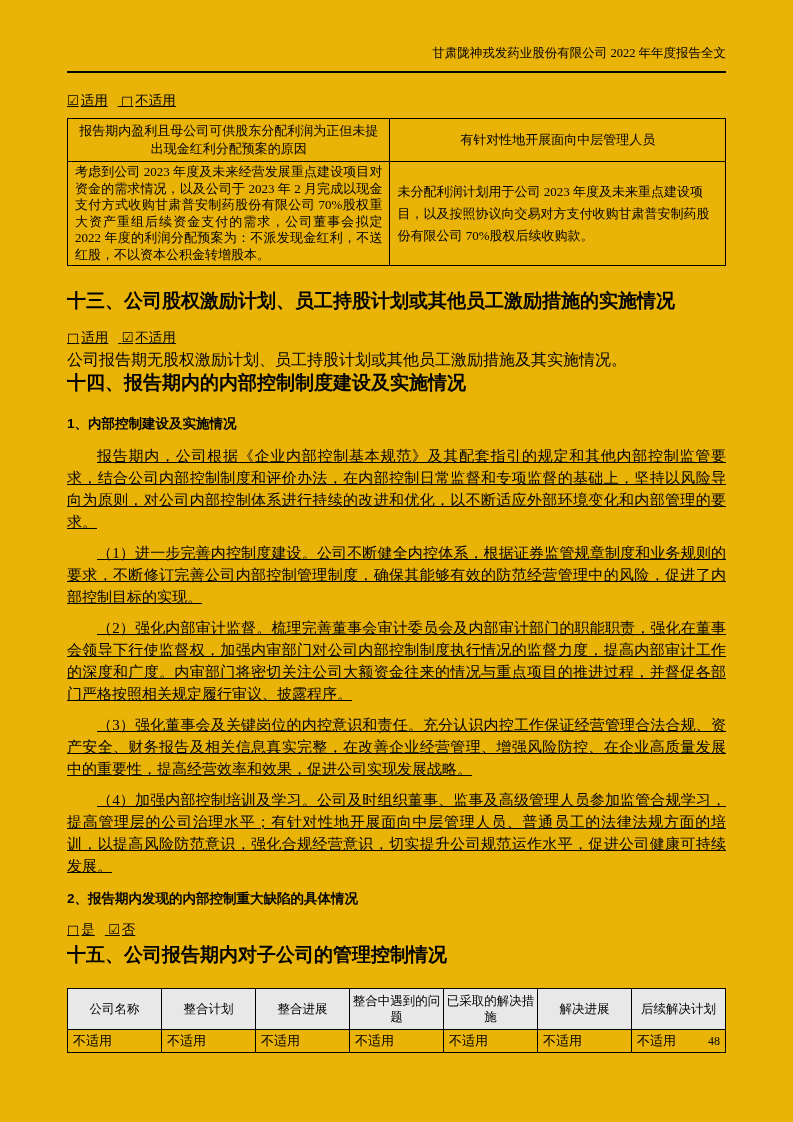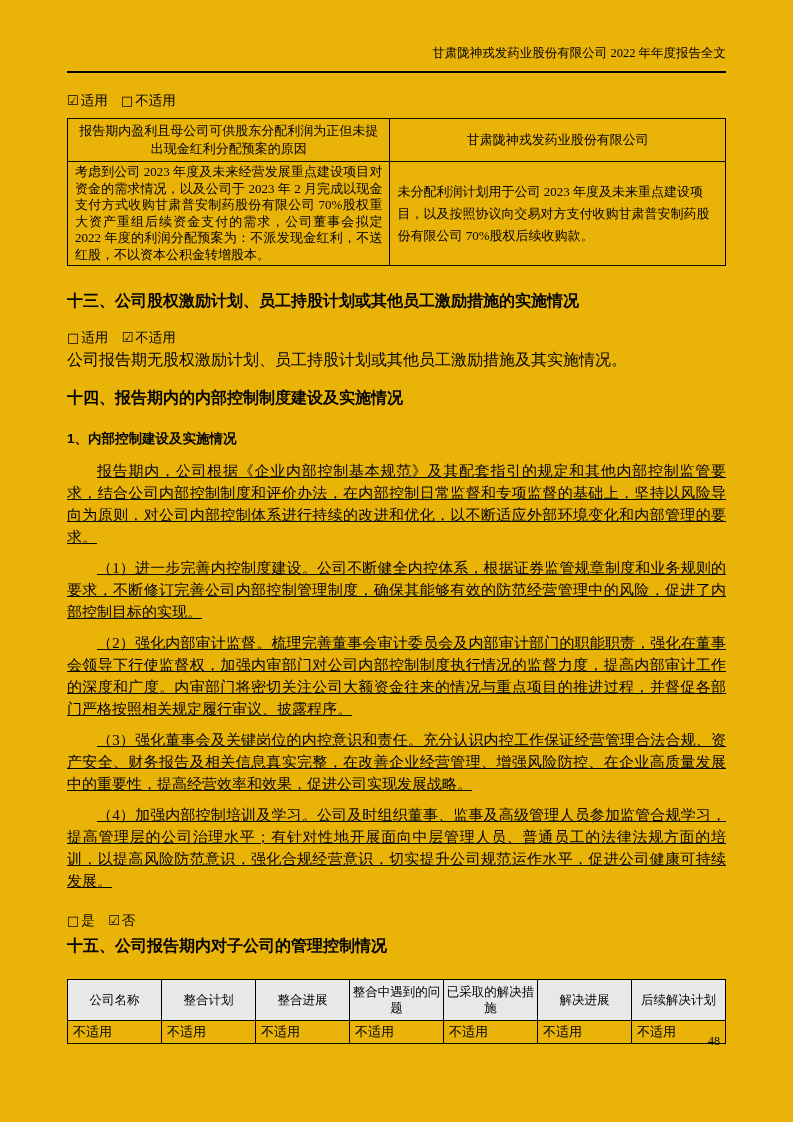--- a/index.html
+++ b/index.html
@@ -16,47 +16,47 @@
 
   .doc-header {
     padding-top:45px;
     padding-bottom:9px;
     border-bottom:2px solid #000;
     text-align:right;
     font-size:12.5px;
     line-height:17px;
   }
 
-  .cbline { font-size:13.5px; line-height:18px; }
+  .cbline { font-size:13.5px; line-height:18px;text-decoration:underline; }
   .cbline .cb { margin-right:10px; }
   .cbline .box { margin-right:2px; font-family:"DejaVu Sans",sans-serif; font-size:13px; }
   .cb1 { margin-top:19px; }
   .cb2 { margin-top:17px; }
-  .cb3 { margin-top:20px; }
+  .cb3 { margin-top:13px; }
 
   table { border-collapse:collapse; width:100%; table-layout:fixed; }
   table, th, td { border:1px solid #000; }
 
   .tbl1 { margin-top:8px; }
   .tbl1 th {
     font-weight:normal; text-align:center; vertical-align:middle;
     font-size:13px; line-height:18px; padding:3px 6px;
   }
   .tbl1 td { font-size:13px; padding:2px 7px; vertical-align:middle; }
   .tbl1 .c1 { width:49%;text-align:center; }
   .tbl1 .c2 { width:51%; }
   .tbl1 td.c1 { line-height:16.5px; text-align:justify; }
   .tbl1 td.c2 { line-height:22px; }
 
   h2.sec {
     font-family:"Liberation Sans","DejaVu Sans",sans-serif;
-    font-size:16px; line-height:22px; font-weight:bold;
+    font-size:19px; line-height:22px; font-weight:bold;
   }
   .h13 { margin-top:24px; }
-  .h14 { margin-top:19px; }
+  .h14 { margin-top:4px; }
   .h15 { margin-top:5px; }
 
   h3.sub {
     font-family:"Liberation Sans","DejaVu Sans",sans-serif;
     font-size:13.5px; line-height:19px; font-weight:bold;
   }
   .h1sub { margin-top:20px; }
   .h2sub { margin-top:12px; }
 
   .note { margin-top:5px; font-size:16px; line-height:16px; }
@@ -92,21 +92,21 @@
 
     <div class="cbline cb1">
       <span class="cb"><span class="box">☑</span><span>适用</span></span>
       <span class="cb"><span class="box">□</span><span>不适用</span></span>
     </div>
 
     <table class="tbl1">
       <tbody>
           <tr>
         <th class="c1">报告期内盈利且母公司可供股东分配利润为正但未提出现金红利分配预案的原因</th>
-        <th class="c2">甘肃陇神戎发药业股份有限公司</th>
+        <th class="c2">有针对性地开展面向中层管理人员</th>
       </tr>
       <tr>
         <td class="c1">考虑到公司 2023 年度及未来经营发展重点建设项目对资金的需求情况，以及公司于 2023 年 2 月完成以现金支付方式收购甘肃普安制药股份有限公司 70%股权重大资产重组后续资金支付的需求，公司董事会拟定 2022 年度的利润分配预案为：不派发现金红利，不送红股，不以资本公积金转增股本。</td>
         <td class="c2">未分配利润计划用于公司 2023 年度及未来重点建设项目，以及按照协议向交易对方支付收购甘肃普安制药股份有限公司 70%股权后续收购款。</td>
       </tr>
     </tbody>
       </table>
 
     <h2 class="sec h13">十三、公司股权激励计划、员工持股计划或其他员工激励措施的实施情况</h2>
 
@@ -122,20 +122,21 @@
     <h3 class="sub h1sub">1、内部控制建设及实施情况</h3>
 
     <div class="paras">
       <p>报告期内，公司根据《企业内部控制基本规范》及其配套指引的规定和其他内部控制监管要求，结合公司内部控制制度和评价办法，在内部控制日常监督和专项监督的基础上，坚持以风险导向为原则，对公司内部控制体系进行持续的改进和优化，以不断适应外部环境变化和内部管理的要求。</p>
       <p>（1）进一步完善内控制度建设。公司不断健全内控体系，根据证券监管规章制度和业务规则的要求，不断修订完善公司内部控制管理制度，确保其能够有效的防范经营管理中的风险，促进了内部控制目标的实现。</p>
       <p>（2）强化内部审计监督。梳理完善董事会审计委员会及内部审计部门的职能职责，强化在董事会领导下行使监督权，加强内审部门对公司内部控制制度执行情况的监督力度，提高内部审计工作的深度和广度。内审部门将密切关注公司大额资金往来的情况与重点项目的推进过程，并督促各部门严格按照相关规定履行审议、披露程序。</p>
       <p>（3）强化董事会及关键岗位的内控意识和责任。充分认识内控工作保证经营管理合法合规、资产安全、财务报告及相关信息真实完整，在改善企业经营管理、增强风险防控、在企业高质量发展中的重要性，提高经营效率和效果，促进公司实现发展战略。</p>
       <p>（4）加强内部控制培训及学习。公司及时组织董事、监事及高级管理人员参加监管合规学习，提高管理层的公司治理水平；有针对性地开展面向中层管理人员、普通员工的法律法规方面的培训，以提高风险防范意识，强化合规经营意识，切实提升公司规范运作水平，促进公司健康可持续发展。</p>
     </div>
 
+    <h3 class="sub h2sub">2、报告期内发现的内部控制重大缺陷的具体情况</h3>
 
     <div class="cbline cb3">
       <span class="cb"><span class="box">□</span><span>是</span></span>
       <span class="cb"><span class="box">☑</span><span>否</span></span>
     </div>
 
     <h2 class="sec h15">十五、公司报告期内对子公司的管理控制情况</h2>
 
     <table class="tbl2">
       <tbody>

